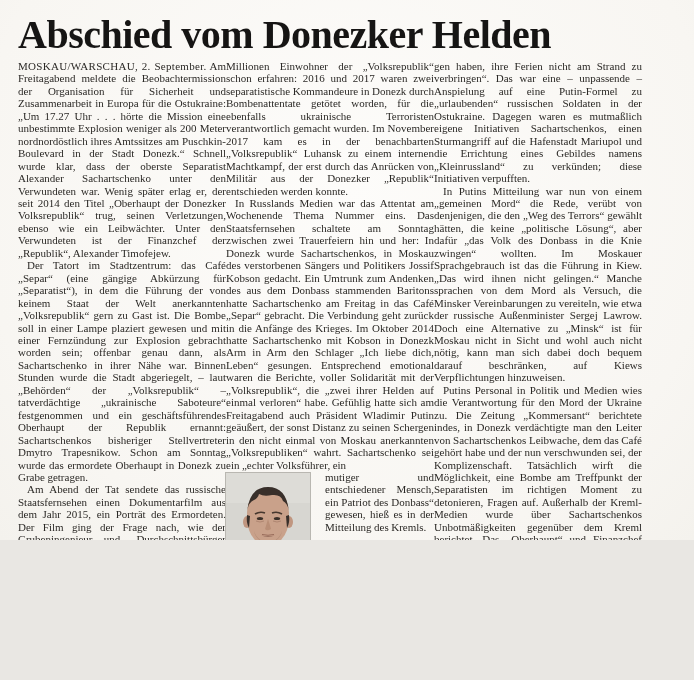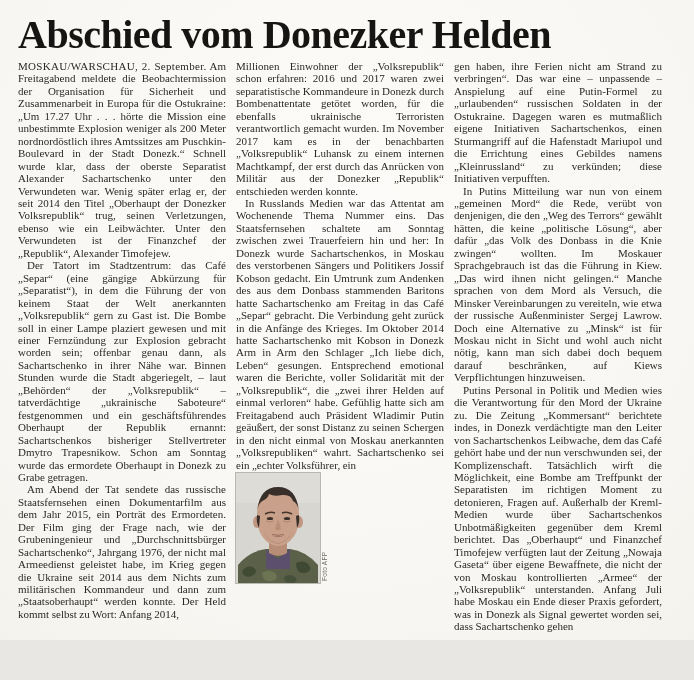--- a/index.html
+++ b/index.html
@@ -1,19 +1,19 @@
 <!DOCTYPE html>
 <html lang="de"><head>
 <meta charset="utf-8">
 <style>
   html,body{margin:0;padding:0;}
   body{background:#e9e7e3;}
   .page{
     position:relative;
-    width:694px;height:640px;
+    width:694px;height:540px;
     margin:0 auto;
     background:radial-gradient(circle at 50% 35%, #fdfcfa 0%, #f8f6f2 75%, #f4f2ed 100%);
     overflow:hidden;
     font-family:"Liberation Serif","DejaVu Serif",serif;
     color:#2b2926;
   }
   .headline{
     margin:14px 16px 4px 18px;
     font-family:"Liberation Serif","DejaVu Serif",serif;
     font-weight:bold;
@@ -24,21 +24,21 @@
   }
   .subheadline{
     margin:2px 16px 9px 18px;
     font-weight:normal;
     font-size:18px;
     line-height:21px;
     color:#8e3a2c;
   }
   .columns{
     display:flex;
-    gap:10px;
+    gap:0;
     margin:0 16px 0 18px;
     height:588px;
     overflow:hidden;
   }
   .col{
     width:208px;
     flex:0 0 208px;
     font-size:11px;
     line-height:12.45px;
     text-align:justify;
@@ -133,20 +133,21 @@
               <path d="M42,46 q-2,7 -3,10 q2,2.5 6,0 q-1,-4 -3,-10z" fill="#b98e76"></path>
 
               <path d="M35,62 q7,3 14,0 q-7,4 -14,0z" fill="#6e4438"></path>
               <path d="M36,61.5 q6,1.5 12,0" stroke="#8a5c4c" stroke-width="0.8" fill="none"></path>
 
               <path d="M28,58 q3,10 14,12 q11,-2 14,-12 q-2,10 -14,13 q-12,-3 -14,-13z" fill="#9a7662" opacity="0.55"></path>
             </svg>
           </div>
           <span class="credit">Foto AFP</span>
         </div>
+        <p class="p-cont">mutiger und entschiedener Mensch, ein Patriot des Donbass“ gewesen, hieß es in der Mitteilung des Kremls.</p>
       </div>
     </div>
 
     <div class="col">
       <p class="p-cont">gen haben, ihre Ferien nicht am Strand zu verbringen“. Das war eine – unpassende – Anspielung auf eine Putin-Formel zu „urlaubenden“ russischen Soldaten in der Ostukraine. Dagegen waren es mutmaßlich eigene Initiativen Sachartschenkos, einen Sturmangriff auf die Hafenstadt Mariupol und die Errichtung eines Gebildes namens „Kleinrussland“ zu verkünden; diese Initiativen verpufften.</p>
       <p>In Putins Mitteilung war nun von einem „gemeinen Mord“ die Rede, verübt von denjenigen, die den „Weg des Terrors“ gewählt hätten, die keine „politische Lösung“, aber dafür „das Volk des Donbass in die Knie zwingen“ wollten. Im Moskauer Sprachgebrauch ist das die Führung in Kiew. „Das wird ihnen nicht gelingen.“ Manche sprachen von dem Mord als Versuch, die Minsker Vereinbarungen zu vereiteln, wie etwa der russische Außenminister Sergej Lawrow. Doch eine Alternative zu „Minsk“ ist für Moskau nicht in Sicht und wohl auch nicht nötig, kann man sich dabei doch bequem darauf beschränken, auf Kiews Verpflichtungen hinzuweisen.</p>
       <p>Putins Personal in Politik und Medien wies die Verantwortung für den Mord der Ukraine zu. Die Zeitung „Kommersant“ berichtete indes, in Donezk verdächtigte man den Leiter von Sachartschenkos Leibwache, dem das Café gehört habe und der nun verschwunden sei, der Komplizenschaft. Tatsächlich wirft die Möglichkeit, eine Bombe am Treffpunkt der Separatisten im richtigen Moment zu detonieren, Fragen auf. Außerhalb der Kreml-Medien wurde über Sachartschenkos Unbotmäßigkeiten gegenüber dem Kreml berichtet. Das „Oberhaupt“ und Finanzchef Timofejew verfügten laut der Zeitung „Nowaja Gaseta“ über eigene Bewaffnete, die nicht der von Moskau kontrollierten „Armee“ der „Volksrepublik“ unterstanden. Anfang Juli habe Moskau ein Ende dieser Praxis gefordert, was in Donezk als Signal gewertet worden sei, dass Sachartschenko gehen</p>
     </div>
 
   </div>

